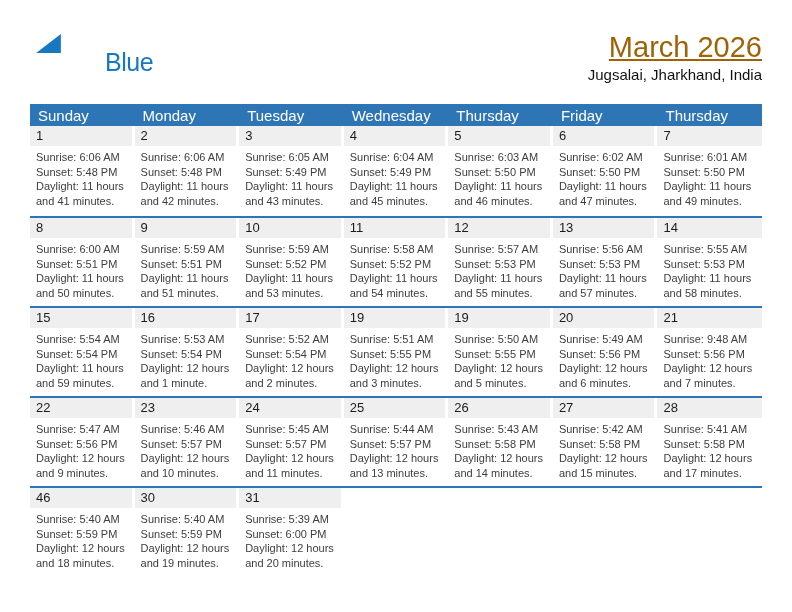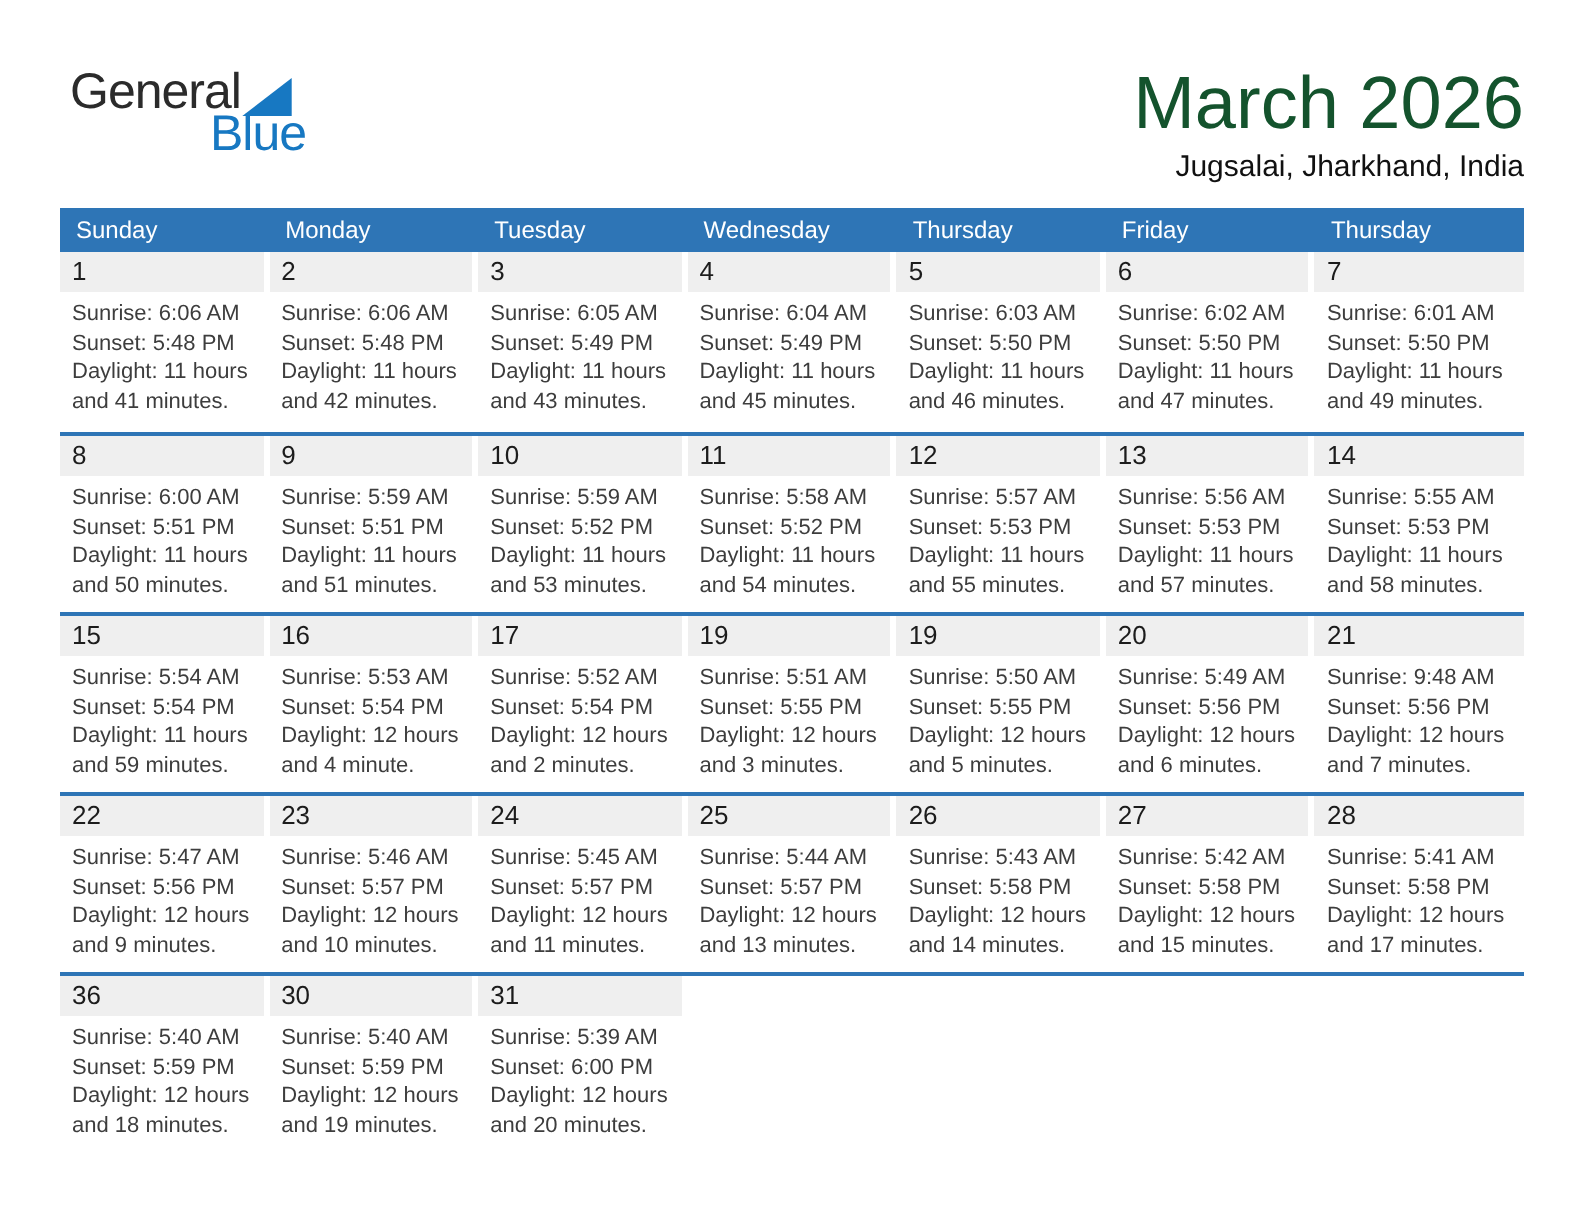--- a/index.html
+++ b/index.html
@@ -17,39 +17,38 @@
   }
   
   .logo{position:absolute;left:35px;top:34px;line-height:1;}
   .logo-top{display:flex;align-items:flex-end;}
   .logo-general{font-size:25px;letter-spacing:-0.5px;color:#2b2b2b;}
   .logo-tri{width:25px;height:19px;margin-left:1px;margin-bottom:1px;}
   .logo-tri polygon{fill:var(--logo-blue);}
   .logo-blue-word{font-size:25px;color:var(--logo-blue);letter-spacing:-0.5px;margin-left:70px;margin-top:-4px;}
   
   .title-block{position:absolute;right:30px;top:31px;text-align:right;}
-  .month-title{font-size:37px;font-weight:normal;margin:0;color:#14532d;}
+  .month-title{font-size:29px;font-weight:normal;margin:0;color:#a16207;text-decoration:underline;}
   .location{font-size:15px;margin-top:2px;color:#111;}
   
   .calendar{position:absolute;left:30px;top:104px;width:732px;}
   .weekday-row{display:flex;background:var(--accent);height:22px;align-items:center;}
-  .weekday-cell{flex:1;min-width:0;color:#ffffff;font-size:12px;padding-left:8px;}
+  .weekday-cell{flex:1;min-width:0;color:#ffffff;font-size:15px;padding-left:8px;}
   .week-row{display:flex;height:90px;box-sizing:border-box;}
   .week-row.sep{border-top:2px solid var(--accent);}
   .day-cell{flex:1;min-width:0;}
   .day-band{height:20px;line-height:20px;background:var(--band);margin-right:3px;padding-left:6px;font-size:13px;color:#1c1c1c;}
   .day-cell:last-child .day-band{margin-right:0;}
   .day-details{padding:4px 0 0 6px;font-size:11px;line-height:14.6px;color:var(--text-detail);white-space:nowrap;}
 </style>
 </head>
 <body>
 
 <div class="logo">
   <div class="logo-top">
-    <span class="logo-general">General</span>
     <svg class="logo-tri" viewBox="0 0 26 20">
         <polygon points="0,20 26,0 26,20"></polygon>
       </svg>
   </div>
   <div class="logo-blue-word">Blue</div>
 </div>
 
 <div class="title-block">
   <h1 class="month-title">March 2026</h1>
   <div class="location">Jugsalai, Jharkhand, India</div>
@@ -205,21 +204,21 @@
             <div>Daylight: 11 hours</div>
             <div>and 59 minutes.</div>
           </div>
         </div>
         <div class="day-cell">
           <div class="day-band">16</div>
           <div class="day-details">
             <div>Sunrise: 5:53 AM</div>
             <div>Sunset: 5:54 PM</div>
             <div>Daylight: 12 hours</div>
-            <div>and 4 minute.</div>
+            <div>and 1 minute.</div>
           </div>
         </div>
         <div class="day-cell">
           <div class="day-band">17</div>
           <div class="day-details">
             <div>Sunrise: 5:52 AM</div>
             <div>Sunset: 5:54 PM</div>
             <div>Daylight: 12 hours</div>
             <div>and 2 minutes.</div>
           </div>
@@ -321,21 +320,21 @@
           <div class="day-details">
             <div>Sunrise: 5:41 AM</div>
             <div>Sunset: 5:58 PM</div>
             <div>Daylight: 12 hours</div>
             <div>and 17 minutes.</div>
           </div>
         </div>
       </div>
       <div class="week-row sep">
         <div class="day-cell">
-          <div class="day-band">36</div>
+          <div class="day-band">46</div>
           <div class="day-details">
             <div>Sunrise: 5:40 AM</div>
             <div>Sunset: 5:59 PM</div>
             <div>Daylight: 12 hours</div>
             <div>and 18 minutes.</div>
           </div>
         </div>
         <div class="day-cell">
           <div class="day-band">30</div>
           <div class="day-details">

